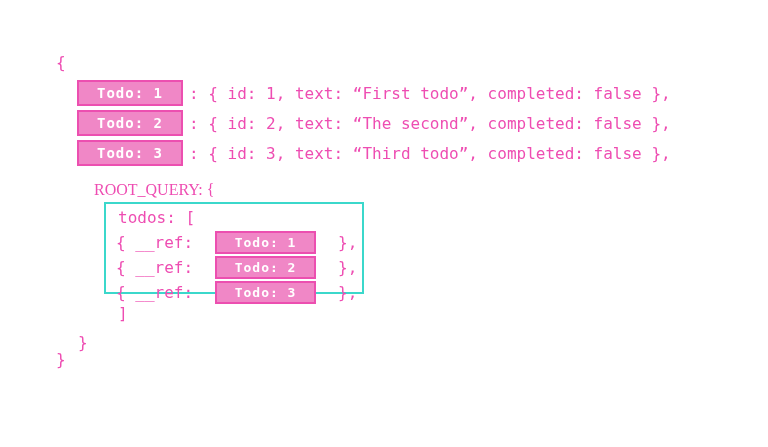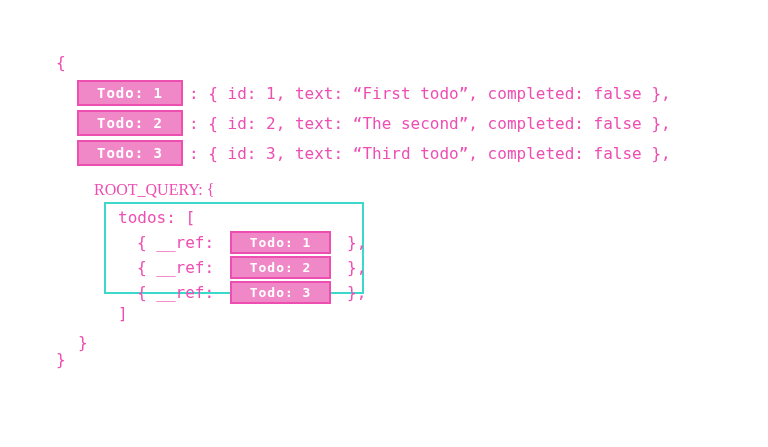--- a/index.html
+++ b/index.html
@@ -48,21 +48,21 @@
     position: absolute;
     left: 88px;
     top: 202px;
     width: 260px;
     height: 92px;
     box-sizing: border-box;
     border: 2px solid var(--box-border, #3bd8cb);
     background: transparent;
     margin-left: 16px;
   }
-  .ref-row { left: 31px; height: 24px; gap: 16px; }
+  .ref-row { left: 10px; height: 24px; gap: 22px; }
   .ref-row .badge { width: 101px; height: 23px; font-size: 13px; }
 </style>
 </head>
 <body>
 
 <div class="canvas">
 
   <div class="code" style="left:56px; top:54px;">{</div>
 
   <div class="row entity-row" style="top:80px;">

